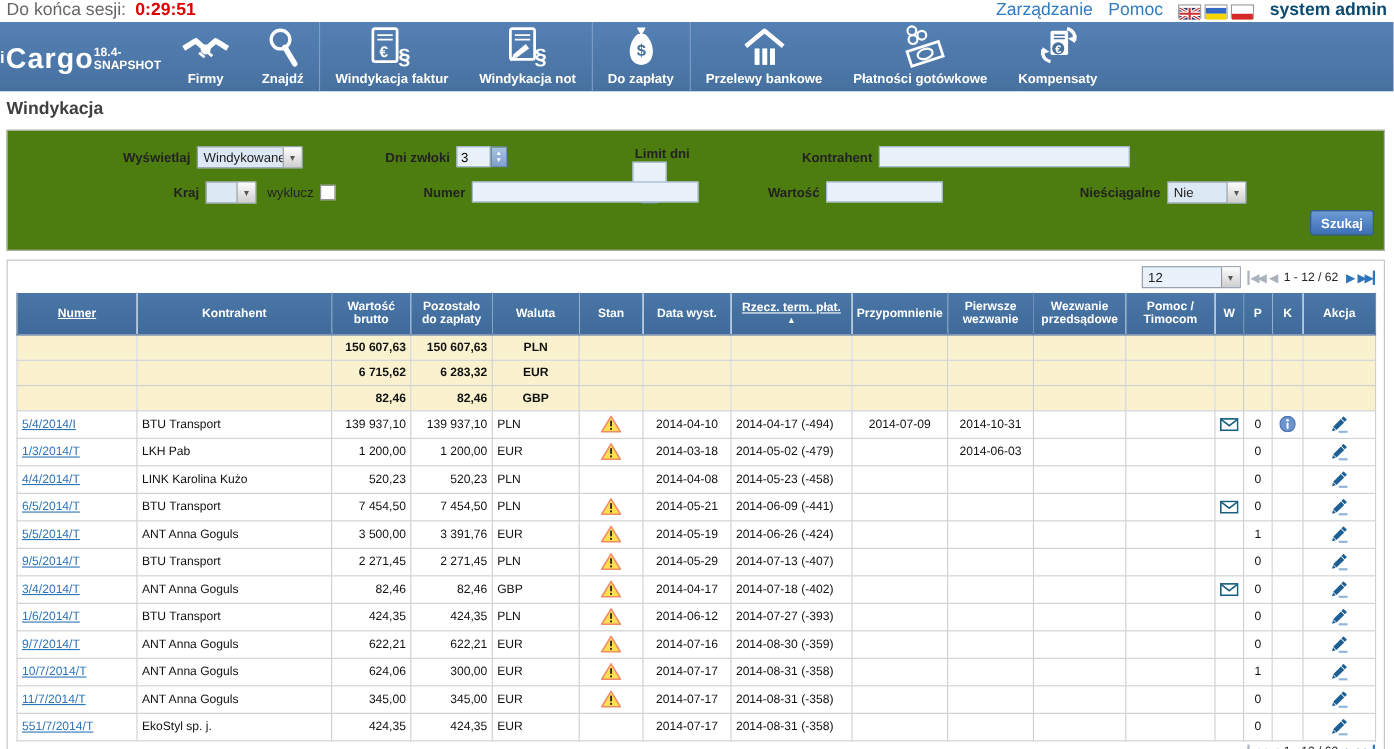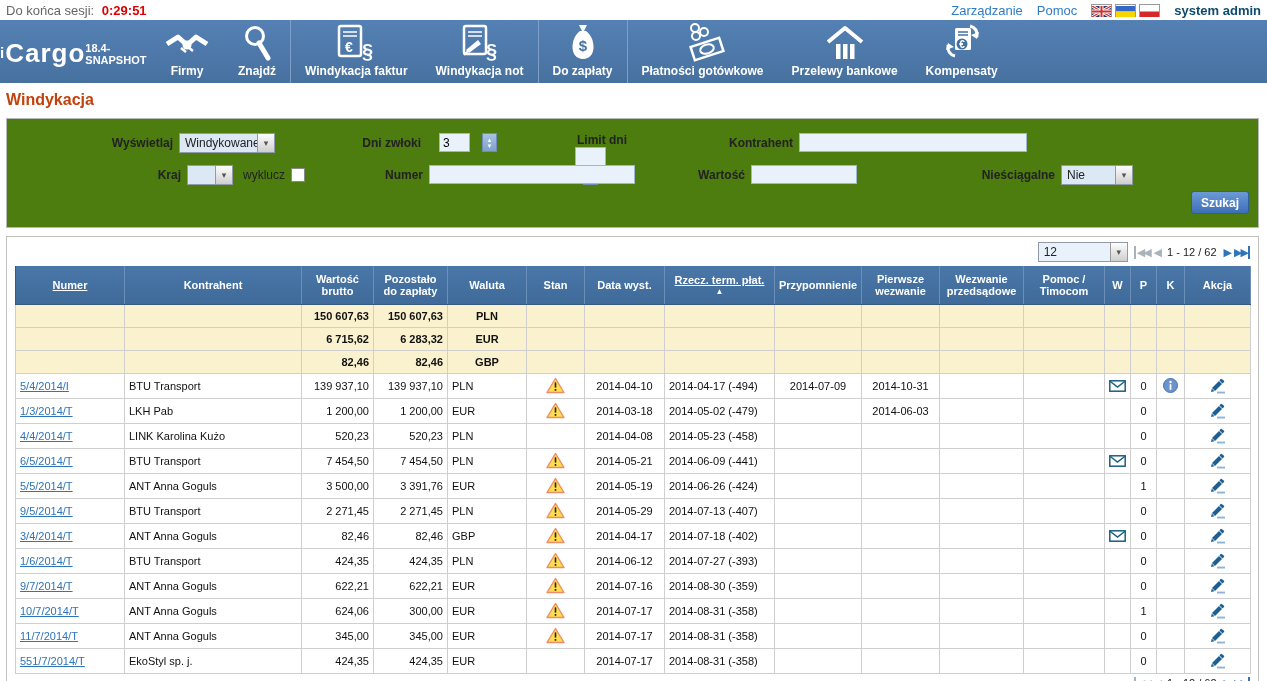--- a/index.html
+++ b/index.html
@@ -1,21 +1,21 @@
 <!DOCTYPE html>
 <html><head>
 <meta charset="utf-8">
 <style>
   * { margin:0; padding:0; box-sizing:border-box; }
   html,body { width:1267px; height:681px; overflow:hidden; background:#fff;
               font-family:"Liberation Sans", sans-serif; }
 
   
   .topbar { height:20px; display:flex; align-items:center; justify-content:space-between;
-            padding:0 6px; font-size:13px; }
+            padding:0 6px; font-size:16px; }
   .session-label { color:#666; }
   .session-time { color:#e00000; font-weight:bold; margin-left:4px; }
   .top-right { display:flex; align-items:center; gap:14px; }
   .top-link { color:#2f7cc4; text-decoration:none; cursor:pointer; }
   .flags { display:flex; gap:3px; align-items:center; }
   .flag { width:21px; height:13px; display:inline-block; border:1px solid #999; }
   .username { font-weight:bold; color:#0c4a6e; }
 
   
   .nav { height:63px; background:linear-gradient(#5580b4,#46719f); display:flex; align-items:stretch; }
@@ -24,21 +24,21 @@
   .logo-word { font-size:26px; font-weight:bold; letter-spacing:1px; line-height:24px; }
   .logo-word .i { font-size:15px; vertical-align:top; }
   .logo-version { font-size:11px; font-weight:bold; margin-top:2px; }
   .nav-item { display:flex; flex-direction:column; align-items:center; justify-content:flex-end;
               padding:4px 14px 5px; cursor:pointer; color:#fff; }
   .nav-item .nicon { height:40px; display:flex; align-items:center; justify-content:center; }
   .nav-item .nlabel { font-size:12px; font-weight:bold; white-space:nowrap; margin-top:2px; }
   .nav-sep { width:1px; background:#7f9fc9; }
 
   
-  .page-title { color:#c2410c; font-size:16px; font-weight:bold; margin:8px 0 6px 6px; }
+  .page-title { color:#404040; font-size:16px; font-weight:bold; margin:8px 0 6px 6px; }
 
   
   .filter-panel { position:absolute; left:6px; top:118px; width:1253px; height:110px;
                   background:#4d7c0f; border:1px solid #b9b9b9; }
   .fg { position:absolute; display:flex; align-items:center; }
   .flabel { font-size:12px; font-weight:bold; color:#222; text-align:right; padding-right:6px; }
   .tinput { background:#e9f2fb; border:1px solid #9fb6cd; height:19px; font-size:12px;
             padding:0 3px; font-family:"Liberation Sans", sans-serif; }
   .selbox { display:flex; height:20px; border:1px solid #8f9aa6; background:#dde8f5; cursor:pointer; }
   .selval { font-size:12px; padding:2px 4px 0 5px; color:#222; flex:1; white-space:nowrap; overflow:hidden; }
@@ -173,42 +173,42 @@
           <path d="M13 3 h8 l-3 6 h-2 Z" fill="#fff"></path>
           <path d="M14 9 C4 16 3 37 17 37 C31 37 30 16 20 9 Z" fill="#fff"></path>
           <text x="17" y="29" font-size="15" font-weight="bold" fill="#46719f" text-anchor="middle">$</text>
         </svg>
     </span>
     <span class="nlabel">Do zapłaty</span>
   </div>
   <div class="nav-sep"></div>
   <div class="nav-item">
     <span class="nicon">
+      <svg width="46" height="38" viewBox="0 0 46 38">
+          <path d="M6 18 L23 4 L40 18" stroke="#fff" stroke-width="4" fill="none" stroke-linejoin="round"></path>
+          <rect x="14" y="20" width="4.5" height="15" fill="#fff"></rect>
+          <rect x="21" y="20" width="4.5" height="15" fill="#fff"></rect>
+          <rect x="28" y="20" width="4.5" height="15" fill="#fff"></rect>
+        </svg>
+    </span>
+    <span class="nlabel">Przelewy bankowe</span>
+  </div>
+  <div class="nav-item">
+    <span class="nicon">
       <svg width="48" height="40" viewBox="0 0 48 40">
           <circle cx="16" cy="6" r="4" stroke="#fff" stroke-width="2" fill="none"></circle>
           <circle cx="25" cy="10" r="4" stroke="#fff" stroke-width="2" fill="none"></circle>
           <circle cx="17" cy="14" r="4" stroke="#fff" stroke-width="2" fill="none"></circle>
           <g transform="rotate(-18 28 27)">
             <rect x="13" y="20" width="30" height="14" stroke="#fff" stroke-width="2.5" fill="none"></rect>
             <ellipse cx="28" cy="27" rx="7" ry="4.5" stroke="#fff" stroke-width="2" fill="none"></ellipse>
           </g>
         </svg>
     </span>
     <span class="nlabel">Płatności gotówkowe</span>
-  </div>
-  <div class="nav-item">
-    <span class="nicon">
-      <svg width="46" height="38" viewBox="0 0 46 38">
-          <path d="M6 18 L23 4 L40 18" stroke="#fff" stroke-width="4" fill="none" stroke-linejoin="round"></path>
-          <rect x="14" y="20" width="4.5" height="15" fill="#fff"></rect>
-          <rect x="21" y="20" width="4.5" height="15" fill="#fff"></rect>
-          <rect x="28" y="20" width="4.5" height="15" fill="#fff"></rect>
-        </svg>
-    </span>
-    <span class="nlabel">Przelewy bankowe</span>
   </div>
   <div class="nav-item">
     <span class="nicon">
       <svg width="40" height="40" viewBox="0 0 40 40">
           <rect x="13" y="6" width="16" height="22" rx="1.5" fill="#fff"></rect>
           <path d="M16 10 h10 M16 13 h10" stroke="#46719f" stroke-width="1.4"></path>
           <circle cx="20" cy="22" r="5.5" fill="#46719f"></circle>
           <text x="20" y="26" font-size="10" font-weight="bold" fill="#fff" text-anchor="middle">€</text>
           <path d="M28 4 q8 2 7 11" stroke="#fff" stroke-width="3" fill="none"></path>
           <path d="M37 10 l-2 7 l-6 -4 Z" fill="#fff"></path>
@@ -223,21 +223,21 @@
 <div class="page-title">Windykacja</div>
 
 <div class="filter-panel">
   <div class="fg" style="left:60px; top:14px;">
     <span class="flabel" style="width:112px">Wyświetlaj</span>
     <span class="selbox" style="width:96px">
       <span class="selval">Windykowane</span>
       <span class="selbtn">▾</span>
     </span>
   </div>
-  <div class="fg" style="left:328px; top:14px;gap:12px;">
+  <div class="fg" style="left:316px; top:14px;">
     <span class="flabel" style="width:92px">Dni zwłoki</span>
     <input class="tinput" style="width: 31px;" value="3">
     <span class="spinbtn">
         <span>▲</span>
         <span>▼</span>
       </span>
   </div>
   <div class="fg" style="left:540px; top:14px;flex-direction:column;">
     <span class="flabel" style="width:86px">Limit dni</span>
     <input class="tinput" style="width: 31px;" value="">

